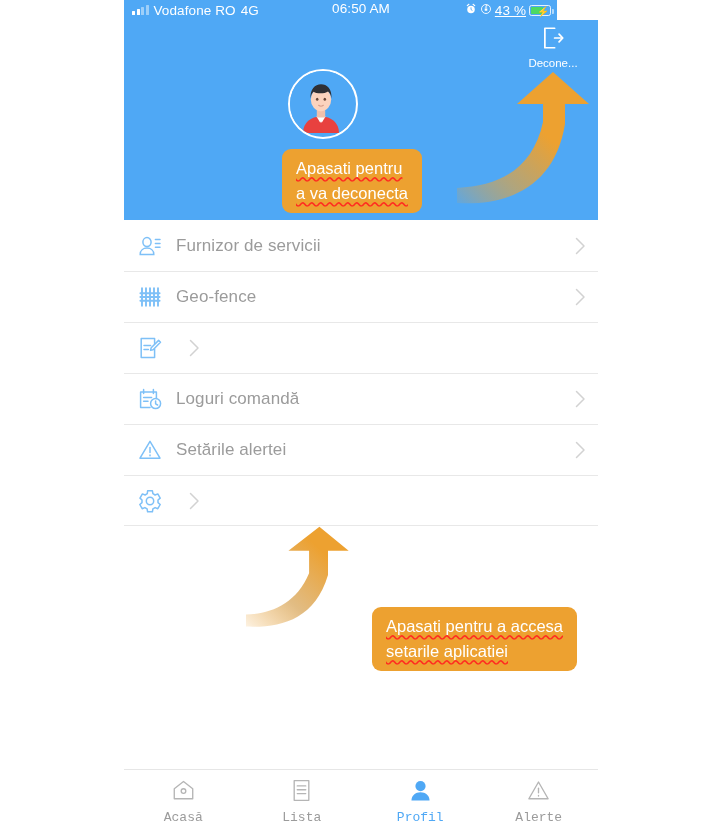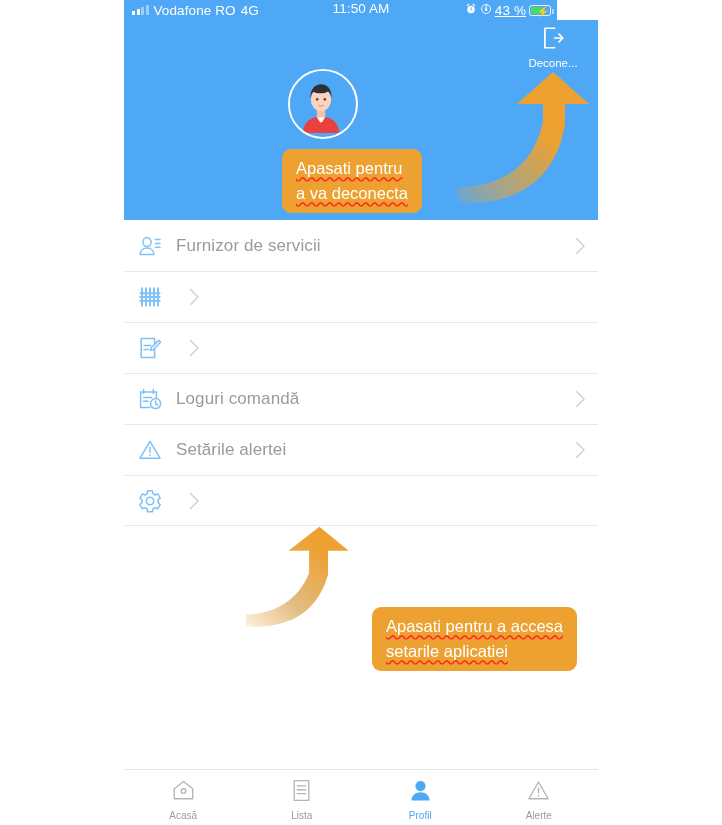--- a/index.html
+++ b/index.html
@@ -213,23 +213,24 @@
   .tab-item {
     flex: 1 1 0;
     display: flex;
     flex-direction: column;
     align-items: center;
     justify-content: center;
     padding-top: 8px;
     cursor: pointer;
   }
   .tab-label {
-    font-size: 10px;
+    font-size: 13px;
     color: #9b9b9b;
     margin-top: 3px;
+    font-family: Liberation Mono, monospace;
   }
   .tab-item.active .tab-label { color: #4fa8f5; }
 
   
   #arrow-logout {
     position: absolute;
     left: 455px; top: 70px;
     width: 140px; height: 145px;
     pointer-events: none;
   }
@@ -253,21 +254,21 @@
     <div id="status-left">
       <span class="sig-bars">
           <i></i>
           <i></i>
           <i></i>
           <i></i>
         </span>
       <span id="carrier-name">Vodafone RO</span>
       <span id="net-type">4G</span>
     </div>
-    <div id="status-time">11:50 AM</div>
+    <div id="status-time">06:50 AM</div>
     <div id="status-right">
       <span>
         <svg width="12" height="12" viewBox="0 0 24 24" fill="none" stroke="#ffffff" stroke-width="2.2">
           <circle cx="12" cy="13" r="7.5" fill="#ffffff" stroke="none"></circle>
           <path d="M12 9.5v3.6l2.3 1.6" stroke="#4fa8f5" stroke-width="1.8" stroke-linecap="round"></path>
           <path d="M4.6 5.2l3.2-2.6M19.4 5.2l-3.2-2.6" stroke="#ffffff" stroke-width="2.4" stroke-linecap="round"></path>
         </svg>
       </span>
       <span>
         <svg width="12" height="12" viewBox="0 0 24 24" fill="none" stroke="#ffffff" stroke-width="1.8">
@@ -342,20 +343,21 @@
       </span>
     </div>
 
     <div class="menu-row">
       <span class="menu-icon">
         <svg width="26" height="26" viewBox="0 0 26 26" fill="none" stroke="#7ec0f7" stroke-width="1.9" stroke-linecap="round">
           <path d="M5 4.2v17.6M9 4.2v17.6M13 4.2v17.6M17 4.2v17.6M21 4.2v17.6"></path>
           <path d="M3.4 9.2h19.2M3.4 13h19.2M3.4 16.8h19.2"></path>
         </svg>
       </span>
+      <span class="menu-label">Geo-fence</span>
       <span class="menu-chevron">
         <svg width="11" height="18" viewBox="0 0 11 18" fill="none" stroke="#d2d2d2" stroke-width="1.5" stroke-linecap="round" stroke-linejoin="round">
             <path d="M1.5 1.5L9 9l-7.5 7.5"></path>
           </svg>
       </span>
     </div>
 
     <div class="menu-row">
       <span class="menu-icon">
         <svg width="26" height="26" viewBox="0 0 26 26" fill="none" stroke="#7ec0f7" stroke-width="1.5" stroke-linecap="round" stroke-linejoin="round">

